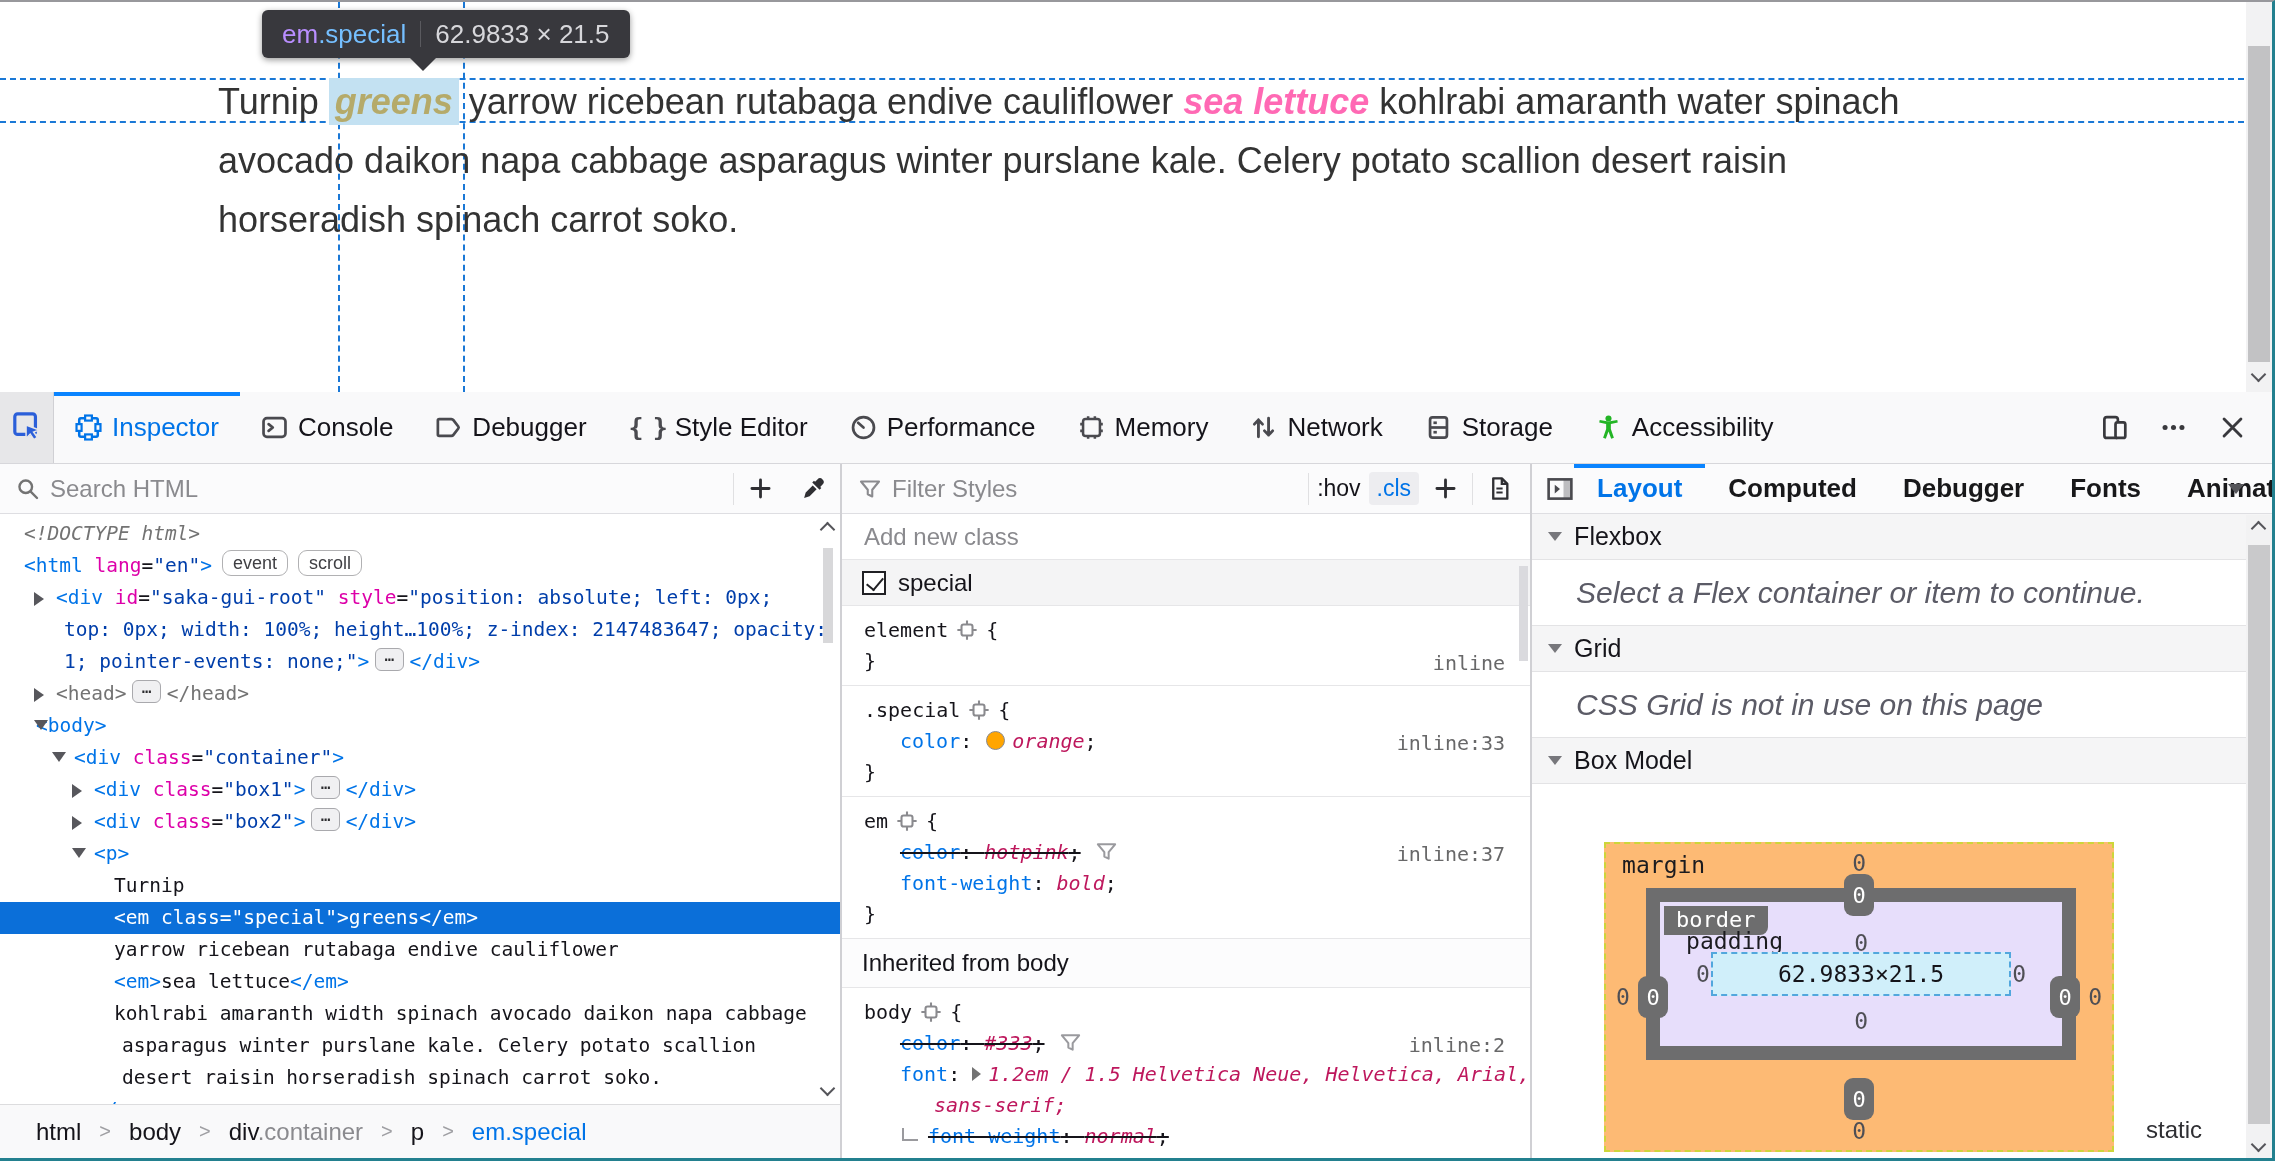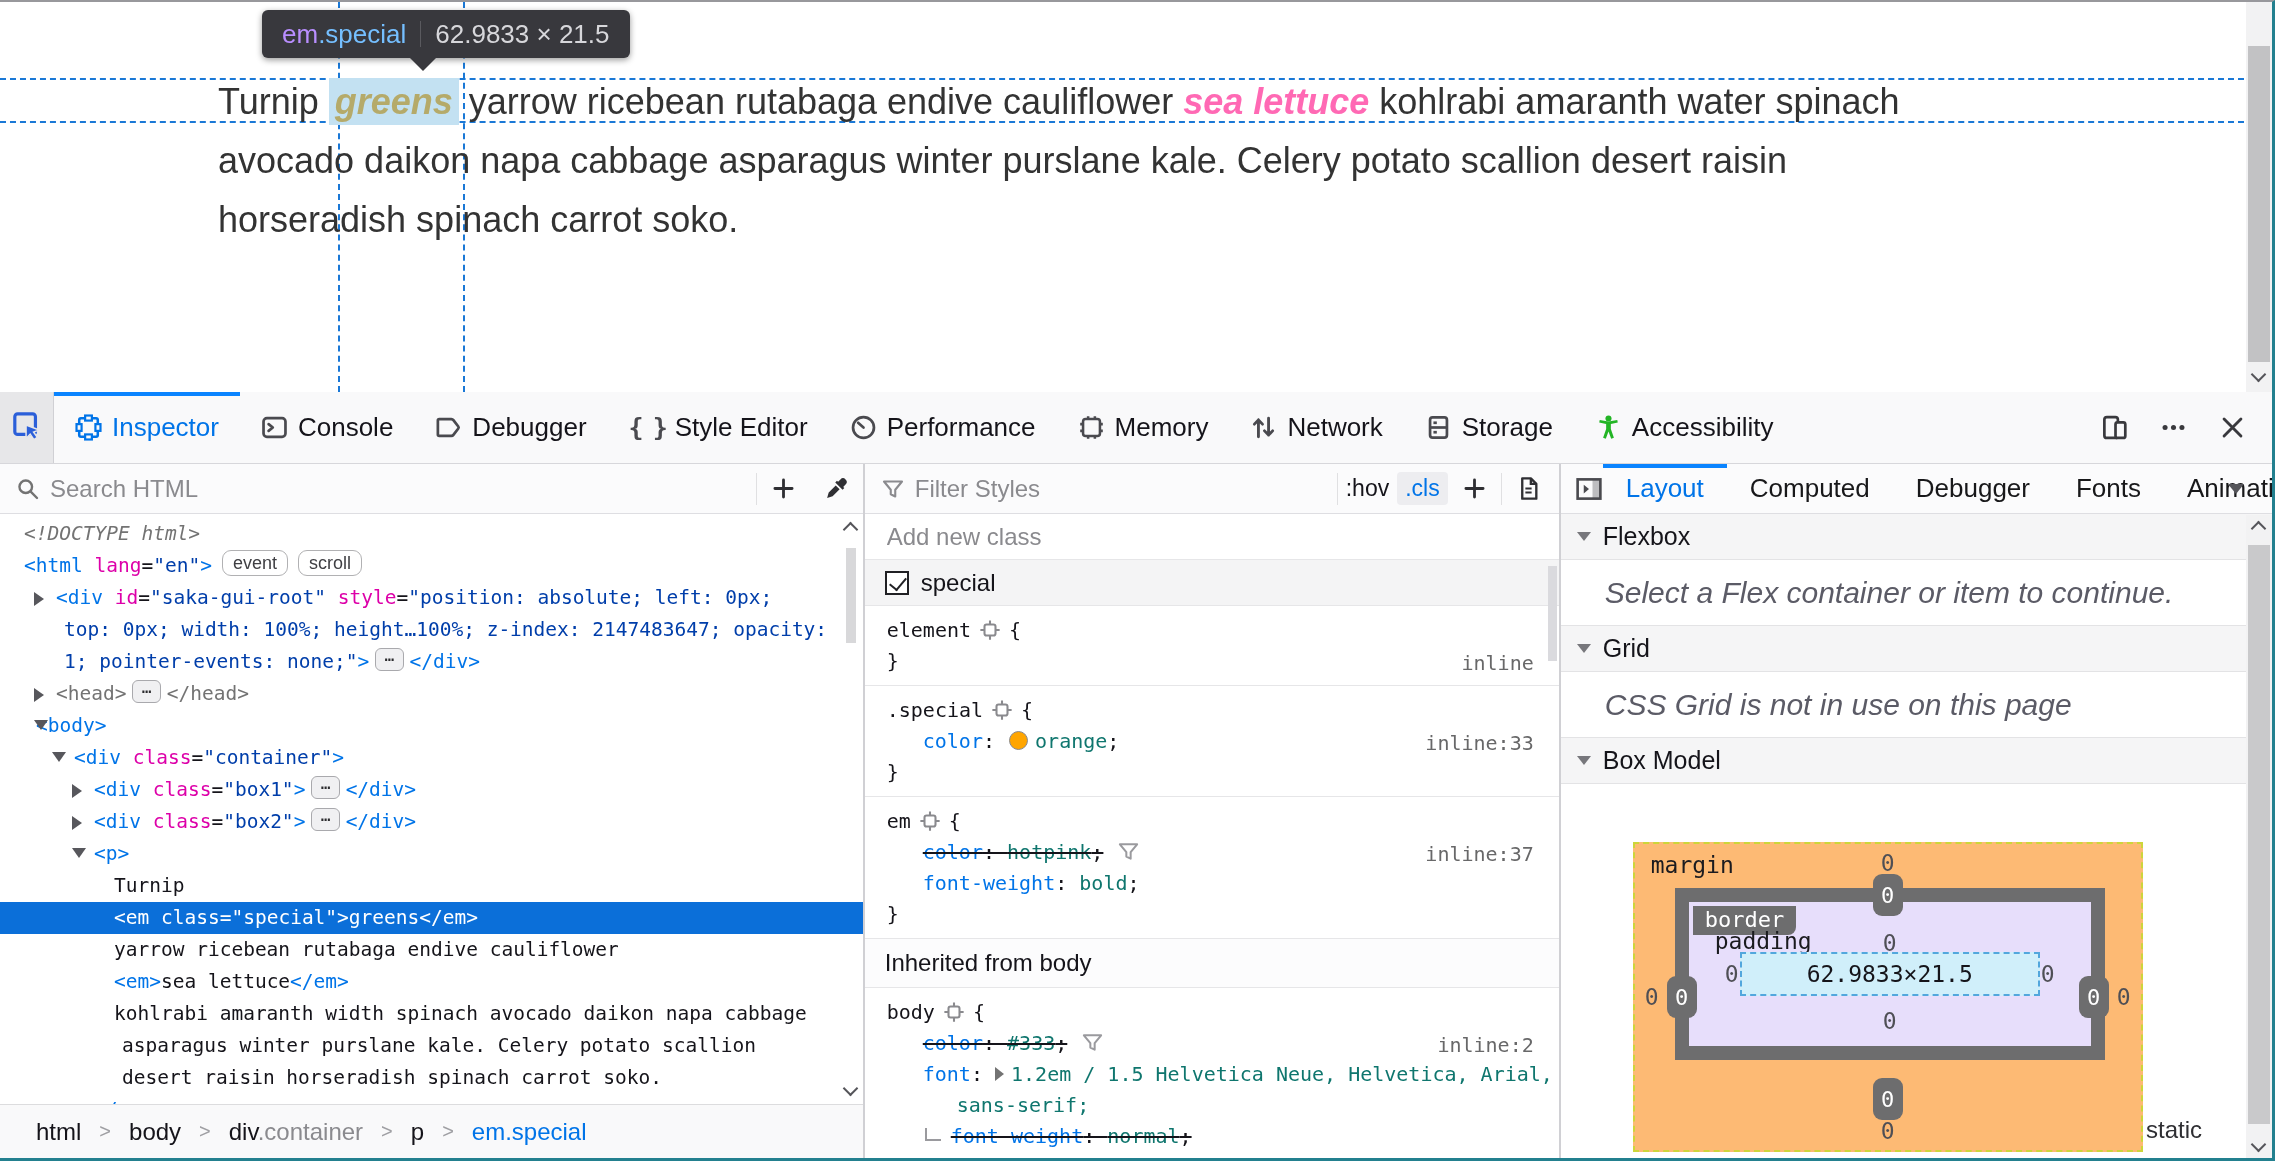--- a/index.html
+++ b/index.html
@@ -99,34 +99,34 @@
   #rules{ font-family:"DejaVu Sans Mono", monospace; font-size:20px; }
   .rule{ position:relative; padding:9px 0 8px; border-bottom:1px solid #e6e6e8; }
   .r-line{ position:relative; line-height:31px; padding-left:22px; white-space:nowrap; }
   .r-prop{ padding-left:58px; }
   .r-prop2{ padding-left:92px; }
   .selname{ color:#15141a; }
   .xhair{ color:#8a8a8e; display:inline-block; vertical-align:-4px; margin:0 8px; }
   .xhair svg{ width:22px; height:22px; display:block; }
   .source{ position:absolute; right:25px; top:0; color:#686869;margin-top:33px; }
   .pname{ color:#0074e8; }
-  .pval{ color:#0f766e; }
+  .pval{ color:#be185d;font-style:italic; }
   .ppunct{ color:#15141a; }
   .strike{ text-decoration:line-through; }
   .swatch{ display:inline-block; width:19px; height:19px; border-radius:50%; border:1px solid #8a8a8e; vertical-align:-2px; margin:0 7px 0 2px; }
   .pfunnel{ color:#9a9a9e; display:inline-block; vertical-align:-4px; margin-left:14px; }
   .pfunnel svg{ width:23px; height:23px; display:block; }
   .exp{ display:inline-block; width:0; height:0; border-top:7px solid transparent; border-bottom:7px solid transparent; border-left:9px solid #737373; margin-right:7px; }
   .subcon{ display:inline-block; width:16px; height:13px; border-left:2px solid #9a9a9e; border-bottom:2px solid #9a9a9e; margin:0 10px 4px 2px; vertical-align:-2px; }
   .inherited-h{ padding:10px 0 10px 20px; font-size:24px; font-family:"Liberation Sans",sans-serif; color:#15141a; background:#fcfcfd; border-bottom:1px solid #e6e6e8; }
   #rules-thumb{ position:absolute; right:2px; top:52px; width:9px; height:95px; background:#dadade; }
   
   #col-layout{ flex:1; display:flex; flex-direction:column; position:relative; }
   #layout-tabs{ display:flex; align-items:stretch; height:100%; flex:1; overflow:hidden; }
-  .ltab{ position:relative; display:flex; align-items:center; padding:0 23px; font-size:26px; color:#18181a; white-space:nowrap; }
+  .ltab{ position:relative; display:flex; align-items:center; padding:0 23px; font-size:26px; color:#18181a; white-space:nowrap;font-weight:bold; }
   .ltab.active{ color:#0074e8; }
   .ltab.clipped{ max-width:108px; overflow:hidden; padding-right:0; }
   #expand-icon{ color:#4a4a4f; margin-left:14px; display:flex; align-items:center; }
   #expand-icon svg{ width:28px; height:28px; }
   #ltab-dd{ position:absolute; right:28px; top:0; height:50px; display:flex; align-items:center; }
   .tri-down{ width:0; height:0; border-left:8px solid transparent; border-right:8px solid transparent; border-top:10px solid #55555a; }
   #layout-body{ flex:1; position:relative; overflow:hidden; }
   .lsec-h{ height:46px; background:#f5f5f6; border-bottom:1px solid #e3e3e5; display:flex; align-items:center; gap:12px; padding-left:16px; font-size:25px; }
   .lsec-h .tri-down{ border-left-width:7px; border-right-width:7px; border-top-width:9px; border-top-color:#77777c; }
   .lsec-msg{ height:66px; border-bottom:1px solid #e3e3e5; display:flex; align-items:center; padding-left:44px; font-size:30px; font-style:italic; color:#5b5b66; }

